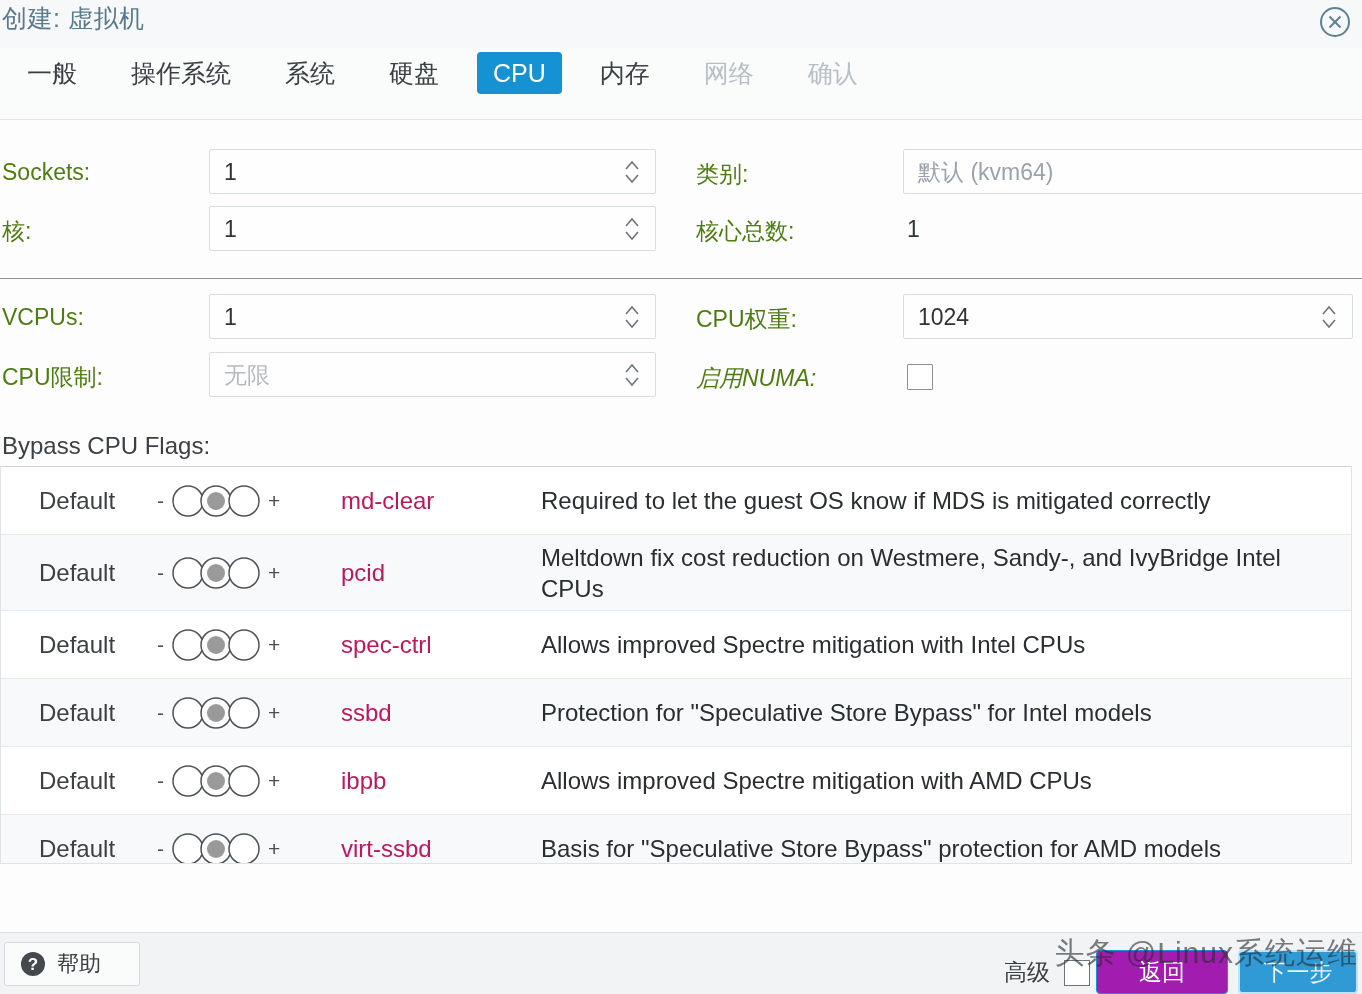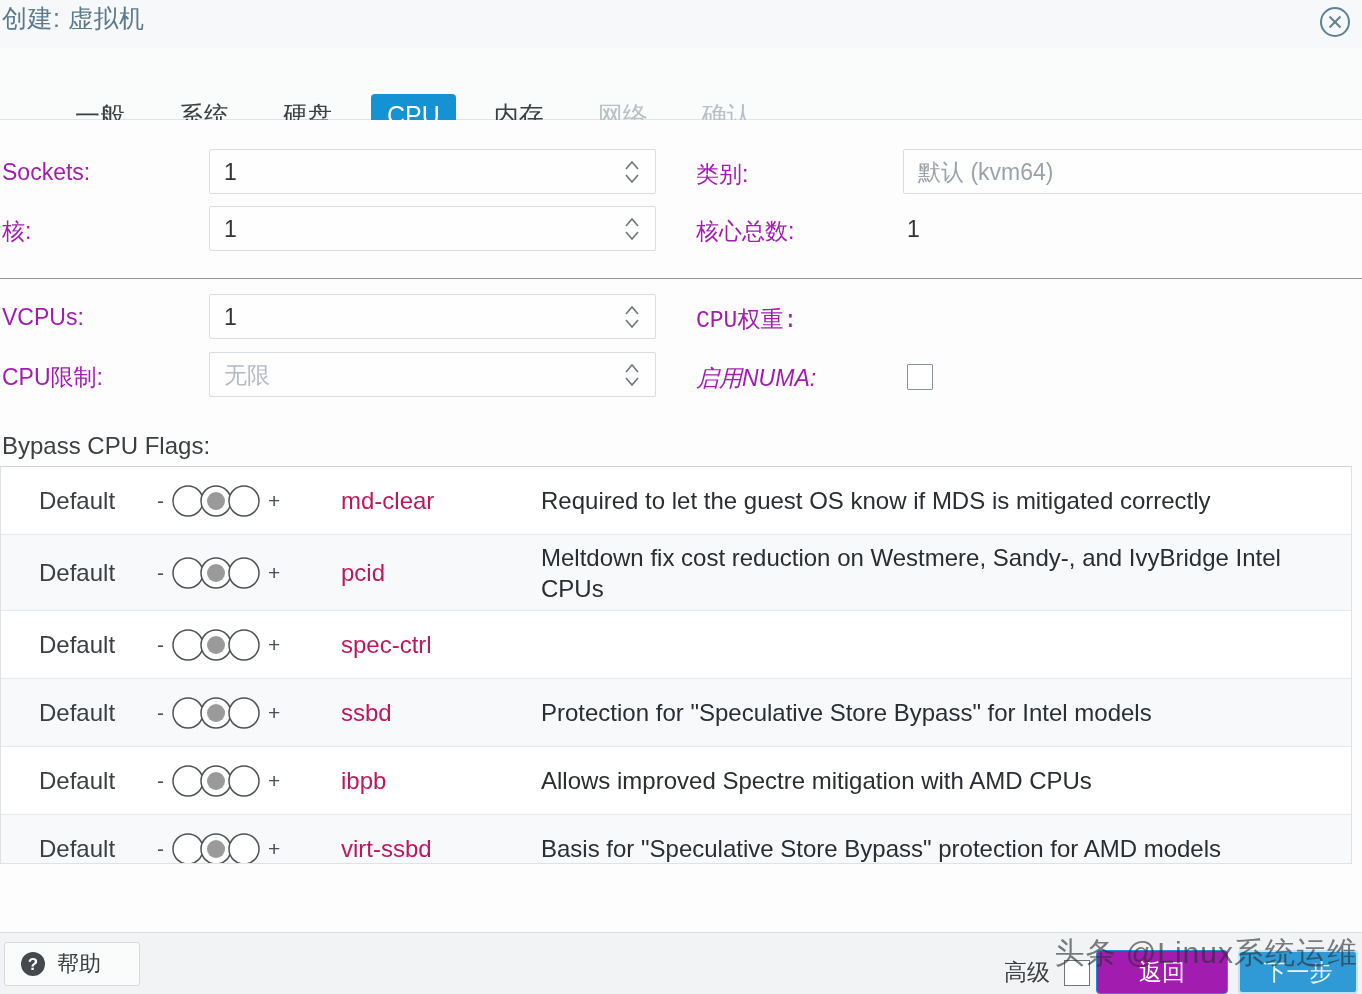--- a/index.html
+++ b/index.html
@@ -33,22 +33,22 @@
   }
   .close-btn svg { display: block; }
 
   
   .tabbar {
     position: absolute; left: 0; top: 48px; width: 1362px; height: 72px;
     background: #fafbfb;
     border-bottom: 1px solid #e2e5e8;
   }
   .tabs {
-    position: absolute; left: 0; top: 16px; height: 72px;
-    display: flex; align-items: flex-end; padding-left: 48px;
+    position: absolute; left: 0; top: 4px; height: 72px;
+    display: flex; align-items: flex-start;
   }
   .tab {
     font-size: 25px; color: #3c4043;
     padding: 6px 16px;
     margin: 0 11px;
     border-radius: 4px;
     white-space: nowrap;
     cursor: pointer;
     line-height: 1.2;
   }
@@ -60,21 +60,21 @@
     position: absolute; left: 0; top: 120px; width: 1362px; height: 340px;
     background: #fdfdfe;
   }
   .divider {
     position: absolute; left: 0; width: 1362px; height: 0;
     border-top: 1px solid #8d9499;
   }
 
   .field-label {
     position: absolute;
-    font-size: 23px; color: #a21caf;
+    font-size: 23px; color: #4d7c0f;
     white-space: nowrap;
     text-align: center;
   }
 
   .spinner {
     position: absolute;
     height: 45px;
     background: #fefeff;
     border: 1px solid #d8dde1;
     border-radius: 2px;
@@ -260,20 +260,21 @@
         <circle cx="17" cy="17" r="14" fill="none" stroke="#5f8193" stroke-width="2"></circle>
         <line x1="11.5" y1="11.5" x2="22.5" y2="22.5" stroke="#5f8193" stroke-width="2"></line>
         <line x1="22.5" y1="11.5" x2="11.5" y2="22.5" stroke="#5f8193" stroke-width="2"></line>
       </svg>
     </div>
   </div>
 
   <div class="tabbar">
     <div class="tabs" id="tabs-container">
         <div class="tab">一般</div>
+        <div class="tab">操作系统</div>
         <div class="tab">系统</div>
         <div class="tab">硬盘</div>
         <div class="tab active">CPU</div>
         <div class="tab">内存</div>
         <div class="tab disabled">网络</div>
         <div class="tab disabled">确认</div>
       </div>
   </div>
 
   <div class="form">
@@ -330,21 +331,30 @@
     <div class="spinner" style="left:209px; top:232px; width:447px;">
       <span class="val placeholder">无限</span>
       <span class="arrows">
         <svg width="18" height="30" viewBox="0 0 18 30" aria-hidden="true">
           <polyline points="3,12 9,5 15,12" fill="none" stroke="#6d757c" stroke-width="1.6"></polyline>
           <polyline points="3,18 9,25 15,18" fill="none" stroke="#6d757c" stroke-width="1.6"></polyline>
         </svg>
       </span>
     </div>
 
-    <div class="field-label" style="left:696px; top:184px;font-family:Liberation Mono, monospace;">CPU权重:</div>
+    <div class="field-label" style="left:696px; top:184px;">CPU权重:</div>
+    <div class="spinner" style="left:903px; top:174px; width:450px;">
+      <span class="val">1024</span>
+      <span class="arrows">
+        <svg width="18" height="30" viewBox="0 0 18 30" aria-hidden="true">
+          <polyline points="3,12 9,5 15,12" fill="none" stroke="#6d757c" stroke-width="1.6"></polyline>
+          <polyline points="3,18 9,25 15,18" fill="none" stroke="#6d757c" stroke-width="1.6"></polyline>
+        </svg>
+      </span>
+    </div>
 
     <div class="field-label" style="left:696px; top:243px;font-style:italic;">启用NUMA:</div>
     <div class="checkbox" style="left:907px; top:244px;"></div>
   </div>
 
   <div class="flags-title">Bypass CPU Flags:</div>
   <div class="flags-box" id="flags-box">
       <div class="flag-row" style="height: 68px;">
         <div class="cell-default">Default</div>
         <div class="toggle">
@@ -387,20 +397,21 @@
             <svg width="92" height="34" viewBox="0 0 92 34" aria-hidden="true">
               <circle cx="18" cy="17" r="15" fill="#ffffff" stroke="#4e5358" stroke-width="1.5"></circle>
               <circle cx="46" cy="17" r="15" fill="#ffffff" stroke="#4e5358" stroke-width="1.5"></circle>
               <circle cx="74" cy="17" r="15" fill="#ffffff" stroke="#4e5358" stroke-width="1.5"></circle>
               <circle cx="46" cy="17" r="9" fill="#9a9a9a"></circle>
             </svg>
           </span>
           <span class="sign">+</span>
         </div>
         <div class="cell-name">spec-ctrl</div>
+        <div class="cell-desc">Allows improved Spectre mitigation with Intel CPUs</div>
       </div>
       <div class="flag-row alt" style="height: 68px;">
         <div class="cell-default">Default</div>
         <div class="toggle">
           <span class="sign">-</span>
           <span class="circles">
             <svg width="92" height="34" viewBox="0 0 92 34" aria-hidden="true">
               <circle cx="18" cy="17" r="15" fill="#ffffff" stroke="#4e5358" stroke-width="1.5"></circle>
               <circle cx="46" cy="17" r="15" fill="#ffffff" stroke="#4e5358" stroke-width="1.5"></circle>
               <circle cx="74" cy="17" r="15" fill="#ffffff" stroke="#4e5358" stroke-width="1.5"></circle>

